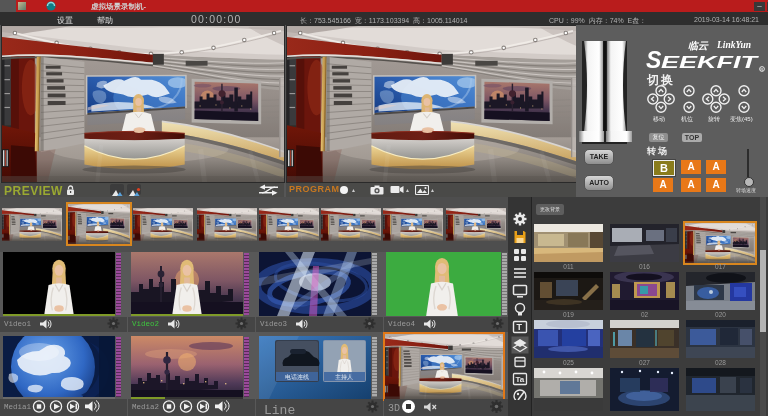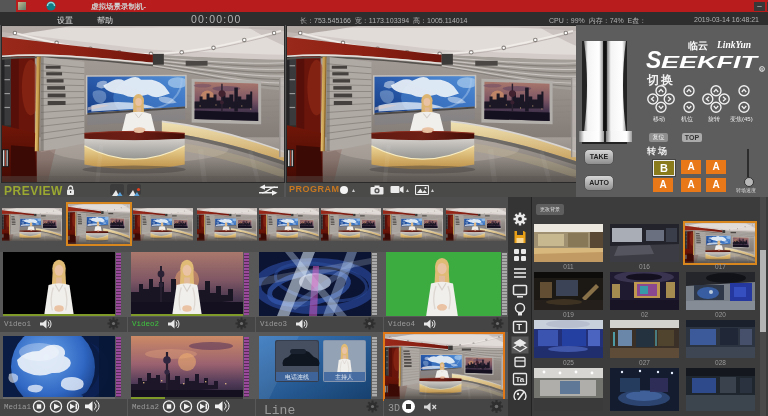--- a/index.html
+++ b/index.html
@@ -321,21 +321,21 @@
     <path d="M6,0 L25,0 L25,90 L6,90 C10,60 10,28 6,0 Z" fill="url(#barm)"></path>
     <path d="M29,0 L48,0 C44,28 44,60 48,90 L29,90 Z" fill="url(#barm)"></path>
     <rect x="25.5" y="0" width="2.6" height="90" fill="#111"></rect>
     <rect x="1" y="90" width="25" height="11" fill="url(#barm)"></rect>
     <rect x="28" y="90" width="26" height="11" fill="url(#barm)"></rect>
   </svg>
 
   <div class="ab" style="left:8px;top:124px;width:28px;height:14px;border-radius:5px;background:linear-gradient(#d6d6d6,#8e8e8e);border:1px solid #555;color:#222;font-size:7px;font-weight:bold;text-align:center;line-height:14px;">TAKE</div>
   <div class="ab" style="left:8px;top:150px;width:28px;height:14px;border-radius:5px;background:linear-gradient(#d6d6d6,#8e8e8e);border:1px solid #555;color:#222;font-size:7px;font-weight:bold;text-align:center;line-height:14px;">AUTO</div>
 
-  <div class="tx" style="left:112px;top:14px;font-size:10px;font-weight:bold;color:#fff;">临云</div>
+  <div class="tx" style="left:112px;top:14px;font-size:10px;font-weight:bold;color:#fff;font-style:italic;">临云</div>
   <div class="tx" style="left:141px;top:15px;font-size:9.5px;font-weight:bold;font-style:italic;color:#fff;font-family:'Liberation Serif',serif;">LinkYun</div>
   <svg class="ab" style="left:68px;top:22px" width="124" height="26" viewBox="0 0 124 26">
     <text x="2" y="21" font-family="Liberation Sans" font-style="italic" font-weight="bold" font-size="23" fill="#fff">S</text>
     <text x="17" y="21" font-family="Liberation Sans" font-style="italic" font-weight="bold" font-size="16.5" fill="#fff" textLength="96" lengthAdjust="spacingAndGlyphs">EEKFIT</text>
     <circle cx="118" cy="22" r="2.4" fill="none" stroke="#fff" stroke-width=".8"></circle>
       <text x="116.5" y="23.8" font-size="3.6" fill="#fff">R</text>
   </svg>
 
   <div class="tx" style="left:71px;top:47px;font-size:12px;font-weight:bold;color:#f0f0f0;letter-spacing:2px;">切换</div>
   <svg class="ab" style="left:64px;top:58px" width="128" height="32" viewBox="0 0 128 32">

